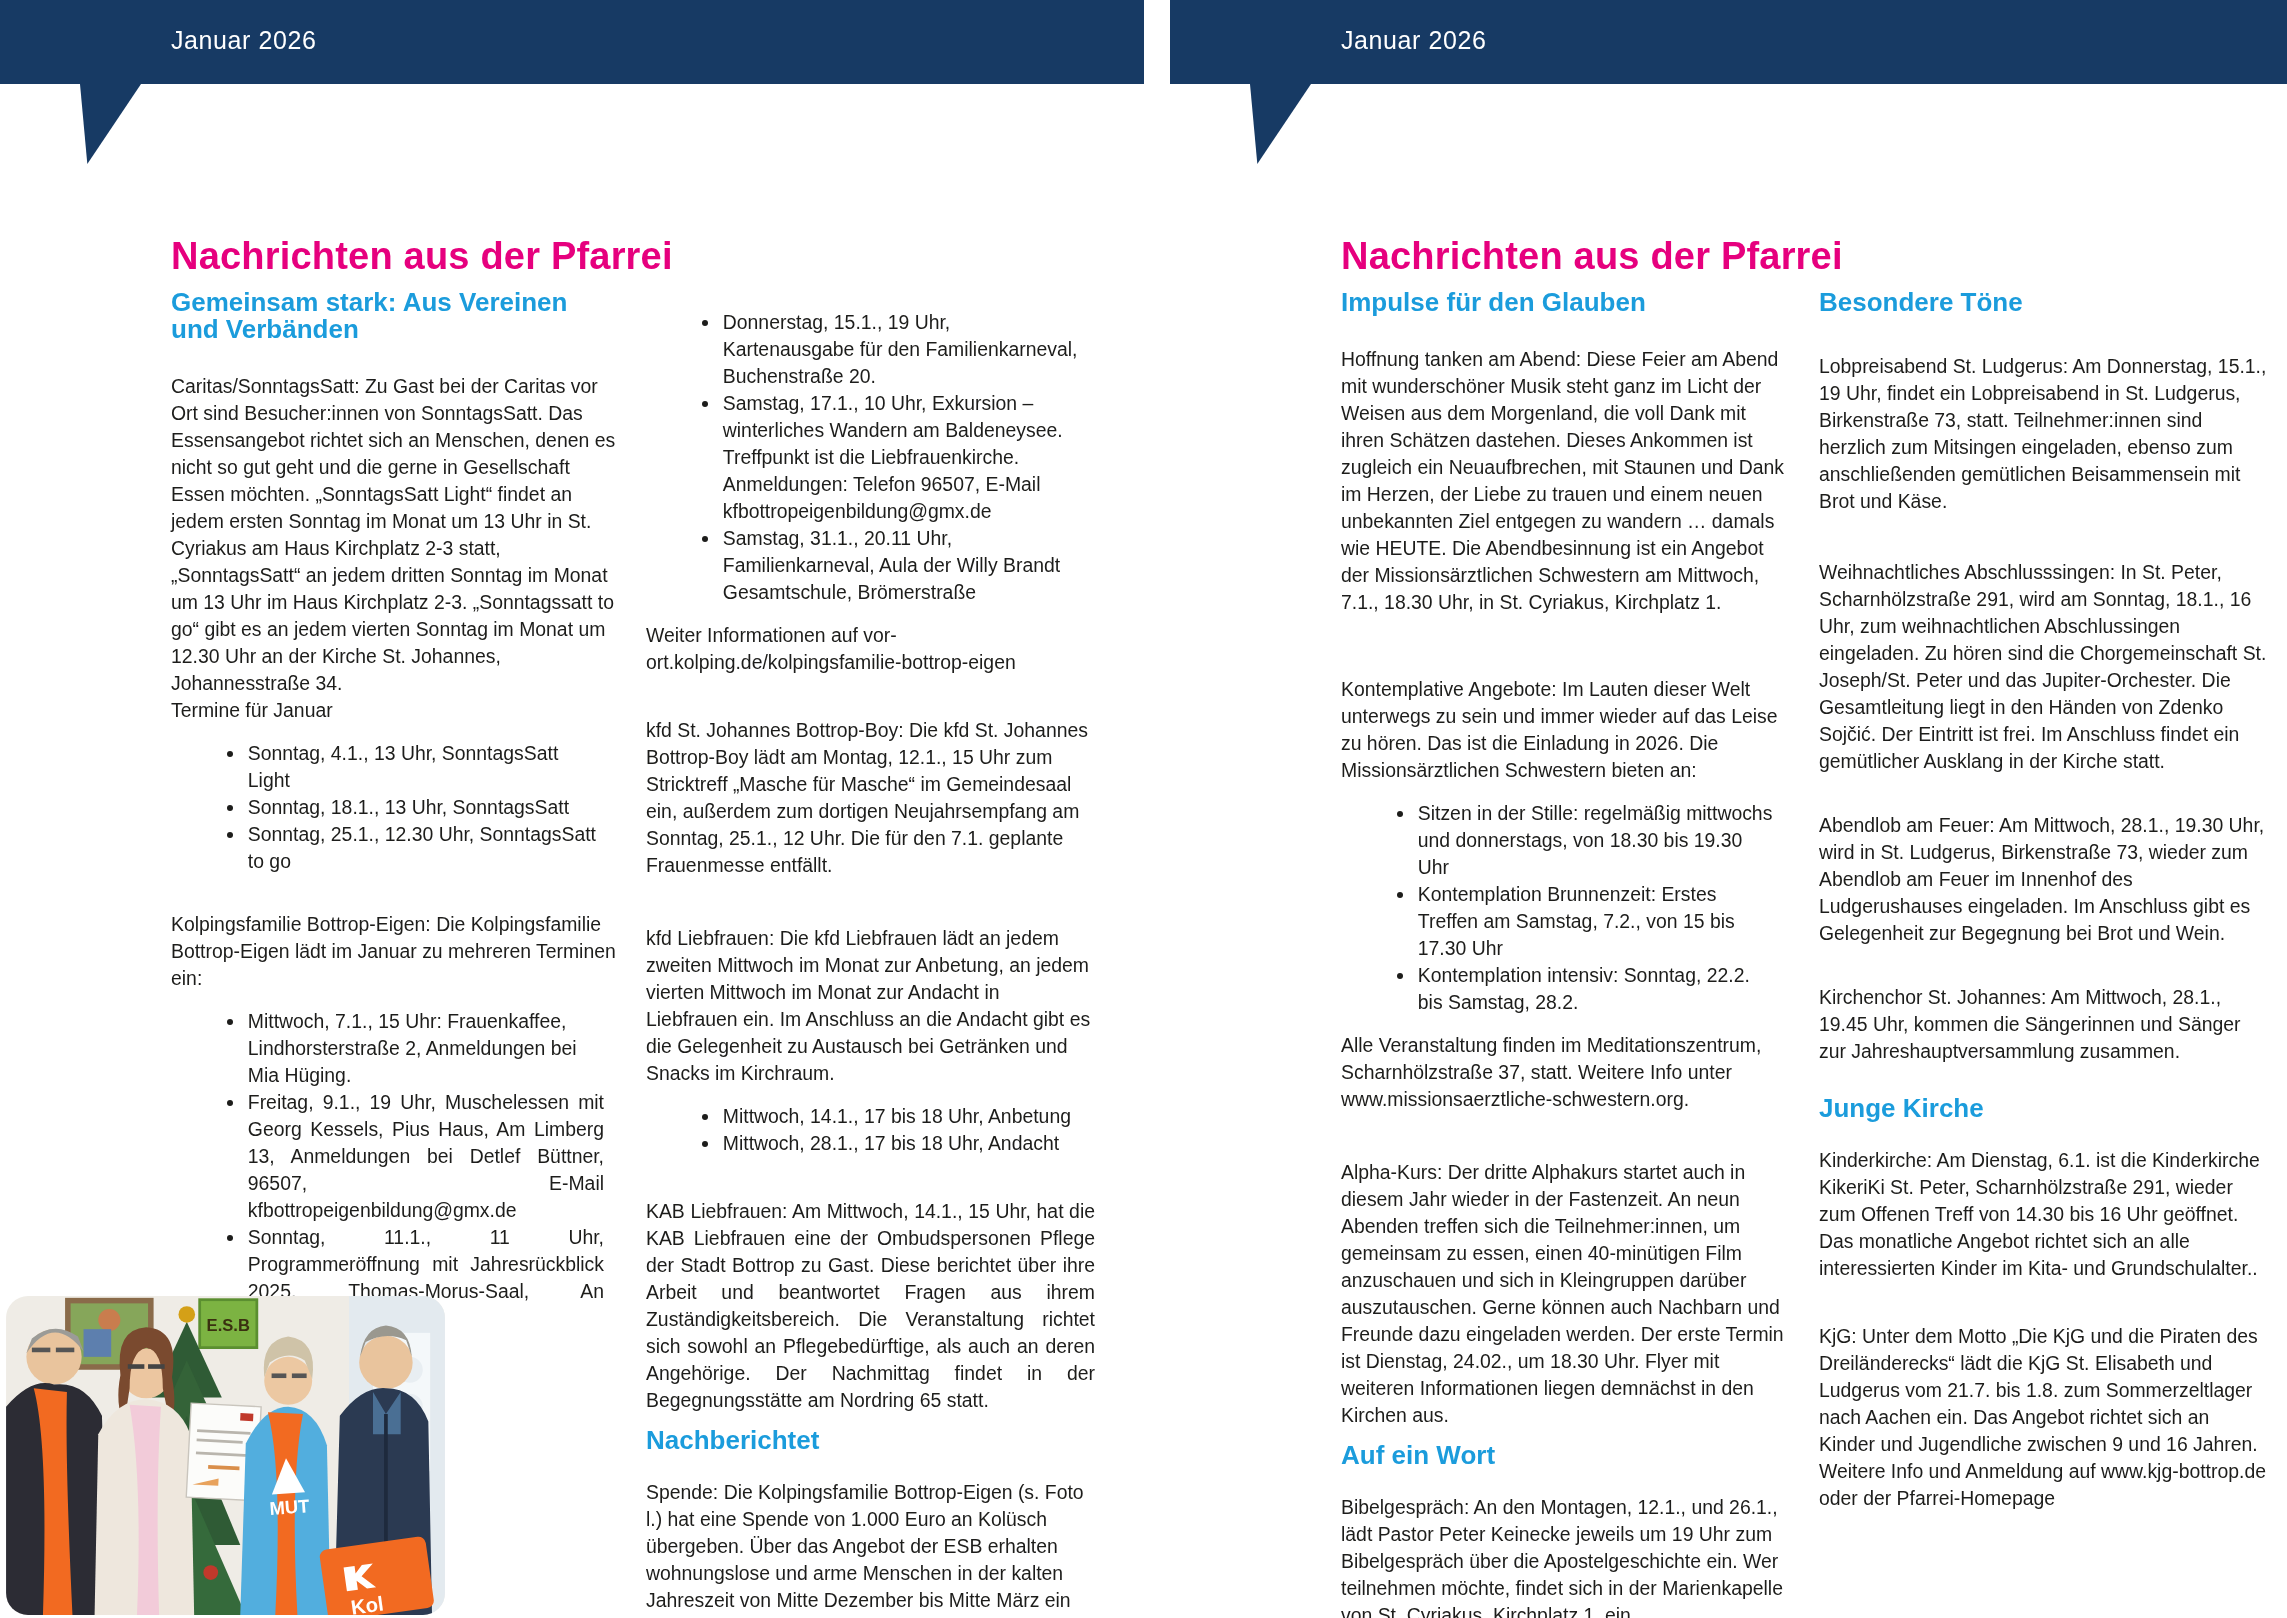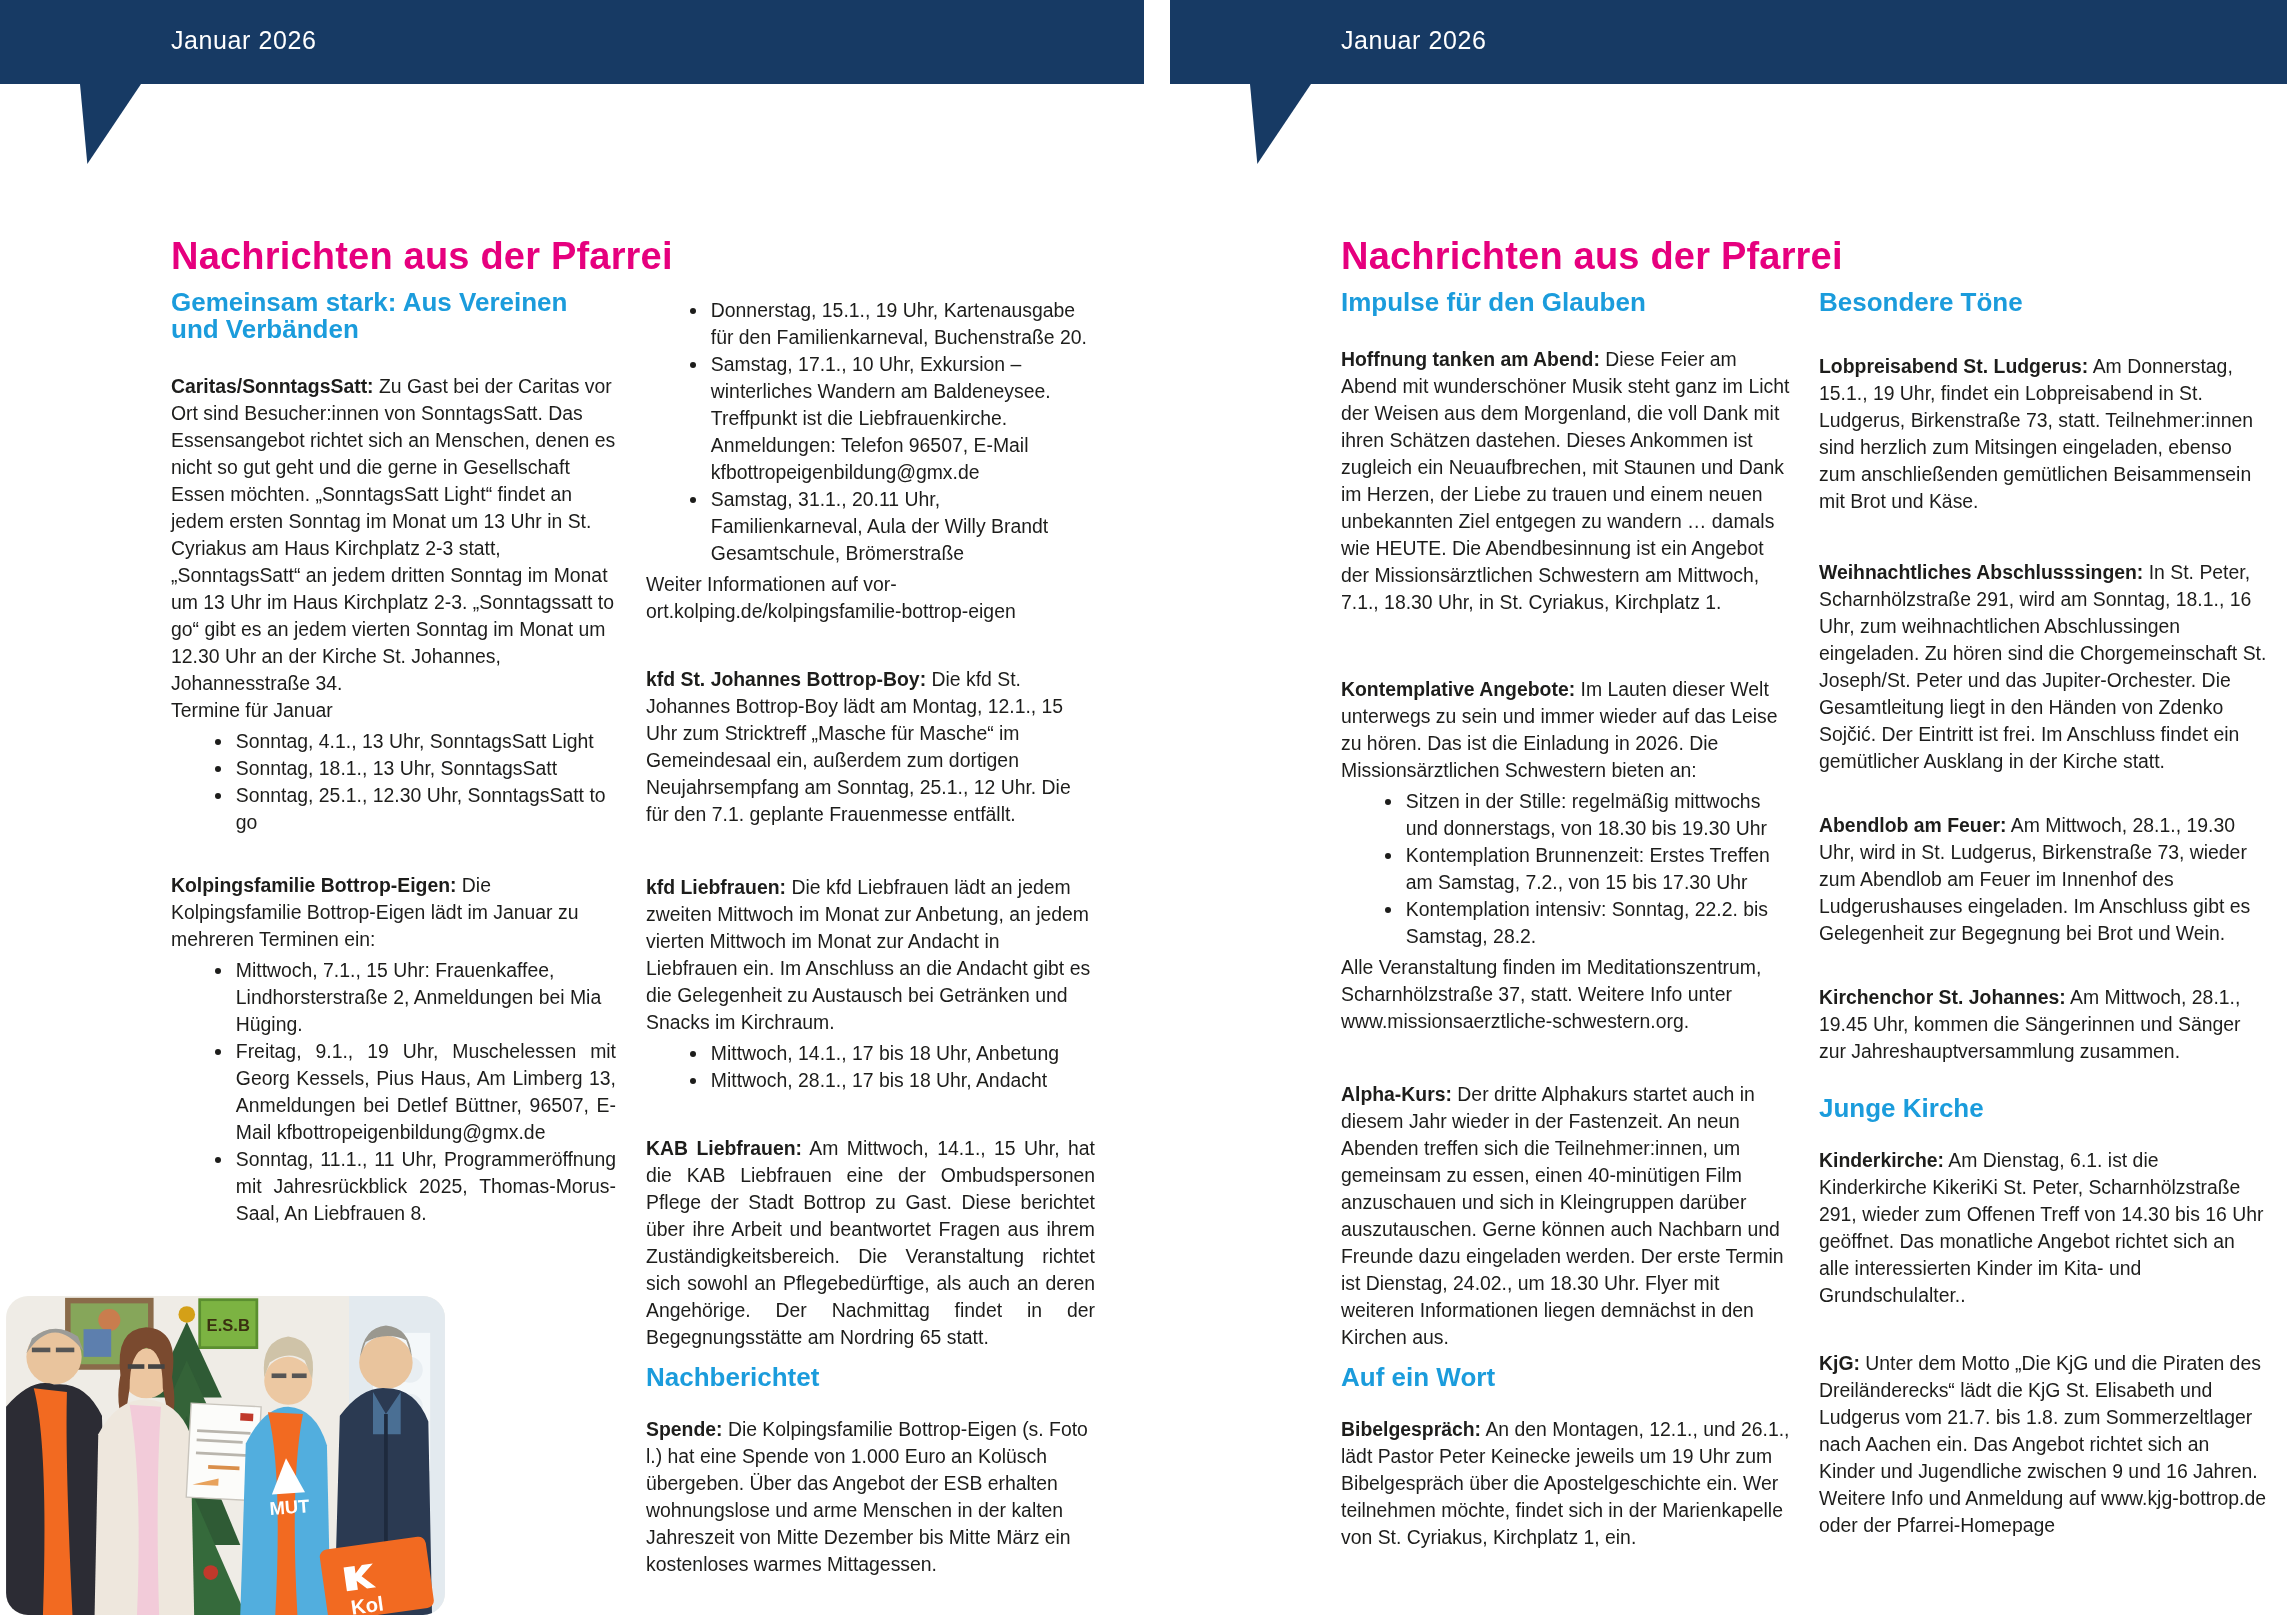--- a/index.html
+++ b/index.html
@@ -13,23 +13,23 @@
   .flag{position:absolute;top:84px;left:80px;width:61px;height:80px;background:#173a64;
         clip-path:polygon(0 0,100% 0,12% 100%);}
   .title{position:absolute;left:171px;top:210px;font-size:38px;font-weight:700;color:#e6007e;
          letter-spacing:0.2px;white-space:nowrap;}
   .c{position:absolute;width:449px;font-size:19.4px;line-height:27px;}
   .c1{left:171px;top:289px;}
   .c2{left:649px;top:289px;}
   .c2l{left:646px;top:293px;}
   .sub{color:#1b9cdc;font-weight:700;font-size:26px;margin:0;}
   .para{margin:0;}
-  .lead{font-weight:700;}
+  .lead{font-weight:400;}
   .just{text-align:justify;}
-  ul{margin:4px;padding-left:59px;}
+  ul{margin:16px;padding-left:59px;}
   li{padding-left:1.8px;}
   .g14{margin-top:13px}.g24{margin-top:36px}.g27{margin-top:25px}.g32{margin-top:29.5px}
   .g36{margin-top:33px}.g40{margin-top:37px}.g44{margin-top:41px}.g48{margin-top:44px}
   .g50{margin-top:46px}.g65{margin-top:60px}
   .photo-wrap{position:absolute;left:5.5px;top:1296px;width:439px;height:319px;border-radius:22px;
               overflow:hidden;}
   .photo-wrap svg{display:block;}
 </style>
 </head>
 <body>

